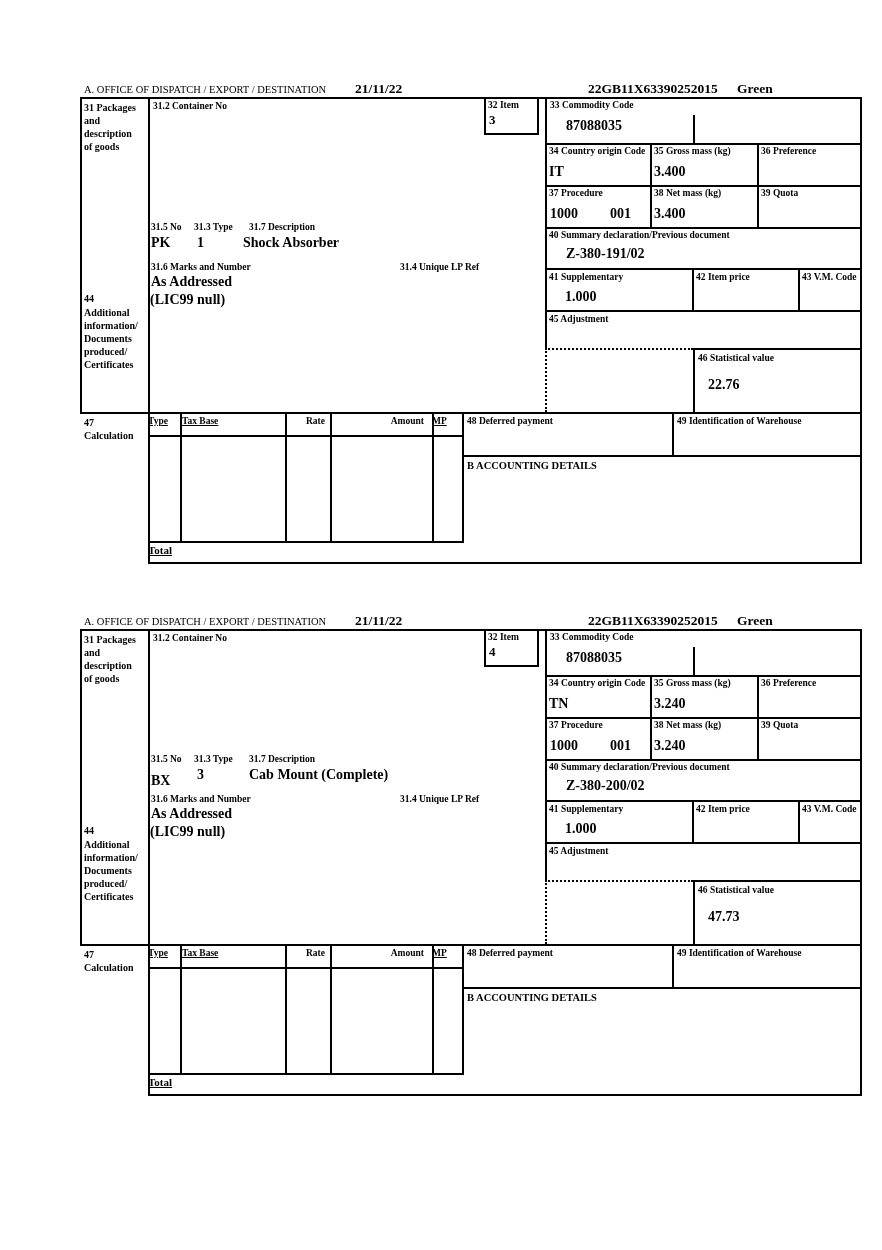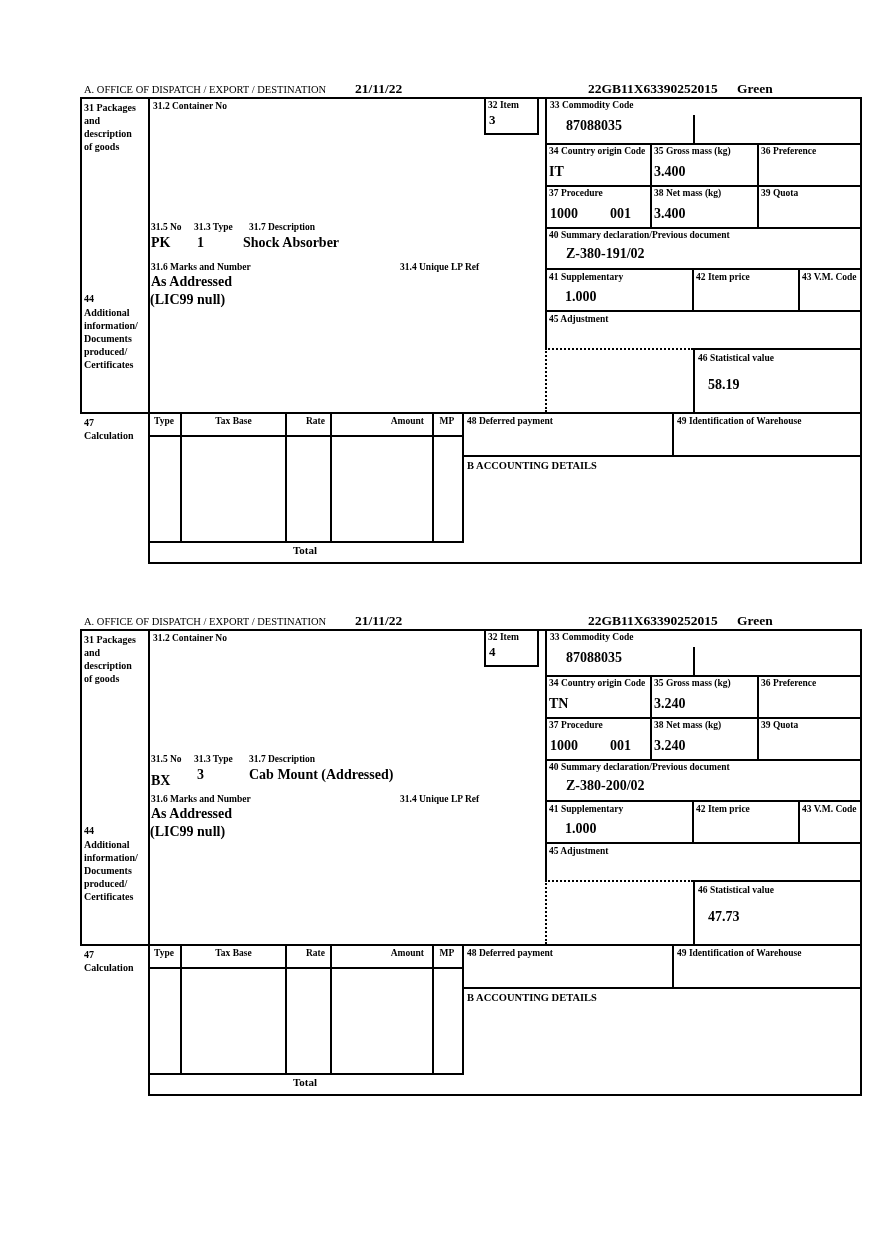--- a/index.html
+++ b/index.html
@@ -11,21 +11,21 @@
   .block{position:absolute;left:80px;width:784px;height:490px;}
   .ln{position:absolute;background:#000;}
   .doth{position:absolute;border-top:2px dotted #000;}
   .dotv{position:absolute;border-left:2px dotted #000;}
   .lb{position:absolute;font-size:9.5px;font-weight:bold;white-space:nowrap;line-height:11px;}
   .lc{position:absolute;font-size:10px;font-weight:bold;white-space:nowrap;line-height:13px;}
   .val{position:absolute;font-size:14px;font-weight:bold;white-space:nowrap;line-height:15px;}
   .hoffice{position:absolute;font-size:10.5px;font-weight:normal;white-space:nowrap;}
   .hval{position:absolute;font-size:13.5px;font-weight:bold;white-space:nowrap;}
   .th{position:absolute;font-size:9.5px;font-weight:bold;top:336px;line-height:11px;}
-  .center{text-align:center;}
+  .center{text-align:left;text-decoration:underline;}
   .right{text-align:right;}
 </style>
 </head>
 <body>
 
 <div id="blocks">
     <div class="block" style="top: 80px;">
 
   <span class="hoffice" style="left:4px;top:4px;">A. OFFICE OF DISPATCH / EXPORT / DESTINATION</span>
   <span class="hval" style="left:275px;top:1px;">21/11/22</span>
@@ -107,21 +107,21 @@
   <span class="val" style="left:486px;top:166px;">Z-380-191/02</span>
 
   <span class="lb" style="left:469px;top:192px;">41 Supplementary</span>
   <span class="val" style="left:485px;top:209px;">1.000</span>
   <span class="lb" style="left:616px;top:192px;">42 Item price</span>
   <span class="lb" style="left:722px;top:192px;">43 V.M. Code</span>
 
   <span class="lb" style="left:469px;top:234px;">45 Adjustment</span>
 
   <span class="lb" style="left:618px;top:273px;">46 Statistical value</span>
-  <span class="val" style="left:628px;top:297px;">58.19</span>
+  <span class="val" style="left:628px;top:297px;">22.76</span>
 
   <span class="lc" style="left:4px;top:212px;">44</span>
   <span class="lc" style="left:4px;top:226px;">Additional</span>
   <span class="lc" style="left:4px;top:239px;">information/</span>
   <span class="lc" style="left:4px;top:252px;">Documents</span>
   <span class="lc" style="left:4px;top:265px;">produced/</span>
   <span class="lc" style="left:4px;top:278px;">Certificates</span>
   <span class="val" style="left:70px;top:212px;">(LIC99 null)</span>
 
   <span class="lc" style="left:4px;top:336px;">47</span>
@@ -187,21 +187,21 @@
 
   <span class="lb" style="left:73px;top:21px;">31.2 Container No</span>
   <span class="lb" style="left:408px;top:20px;">32 Item</span>
   <span class="val" style="left:409px;top:32px;font-size:13px;">4</span>
 
   <span class="lb" style="left:71px;top:142px;">31.5 No</span>
   <span class="lb" style="left:114px;top:142px;">31.3 Type</span>
   <span class="lb" style="left:169px;top:142px;">31.7 Description</span>
   <span class="val" style="left:71px;top:161px;">BX</span>
   <span class="val" style="left:117px;top:155px;">3</span>
-  <span class="val" style="left:169px;top:155px;">Cab Mount (Addressed)</span>
+  <span class="val" style="left:169px;top:155px;">Cab Mount (Complete)</span>
 
   <span class="lb" style="left:71px;top:182px;">31.6 Marks and Number</span>
   <span class="lb" style="left:320px;top:182px;">31.4 Unique LP Ref</span>
   <span class="val" style="left:71px;top:194px;">As Addressed</span>
 
   <span class="lb" style="left:470px;top:20px;">33 Commodity Code</span>
   <span class="val" style="left:486px;top:38px;">87088035</span>
 
   <span class="lb" style="left:469px;top:66px;">34 Country origin Code</span>
   <span class="val" style="left:469px;top:84px;">TN</span>

